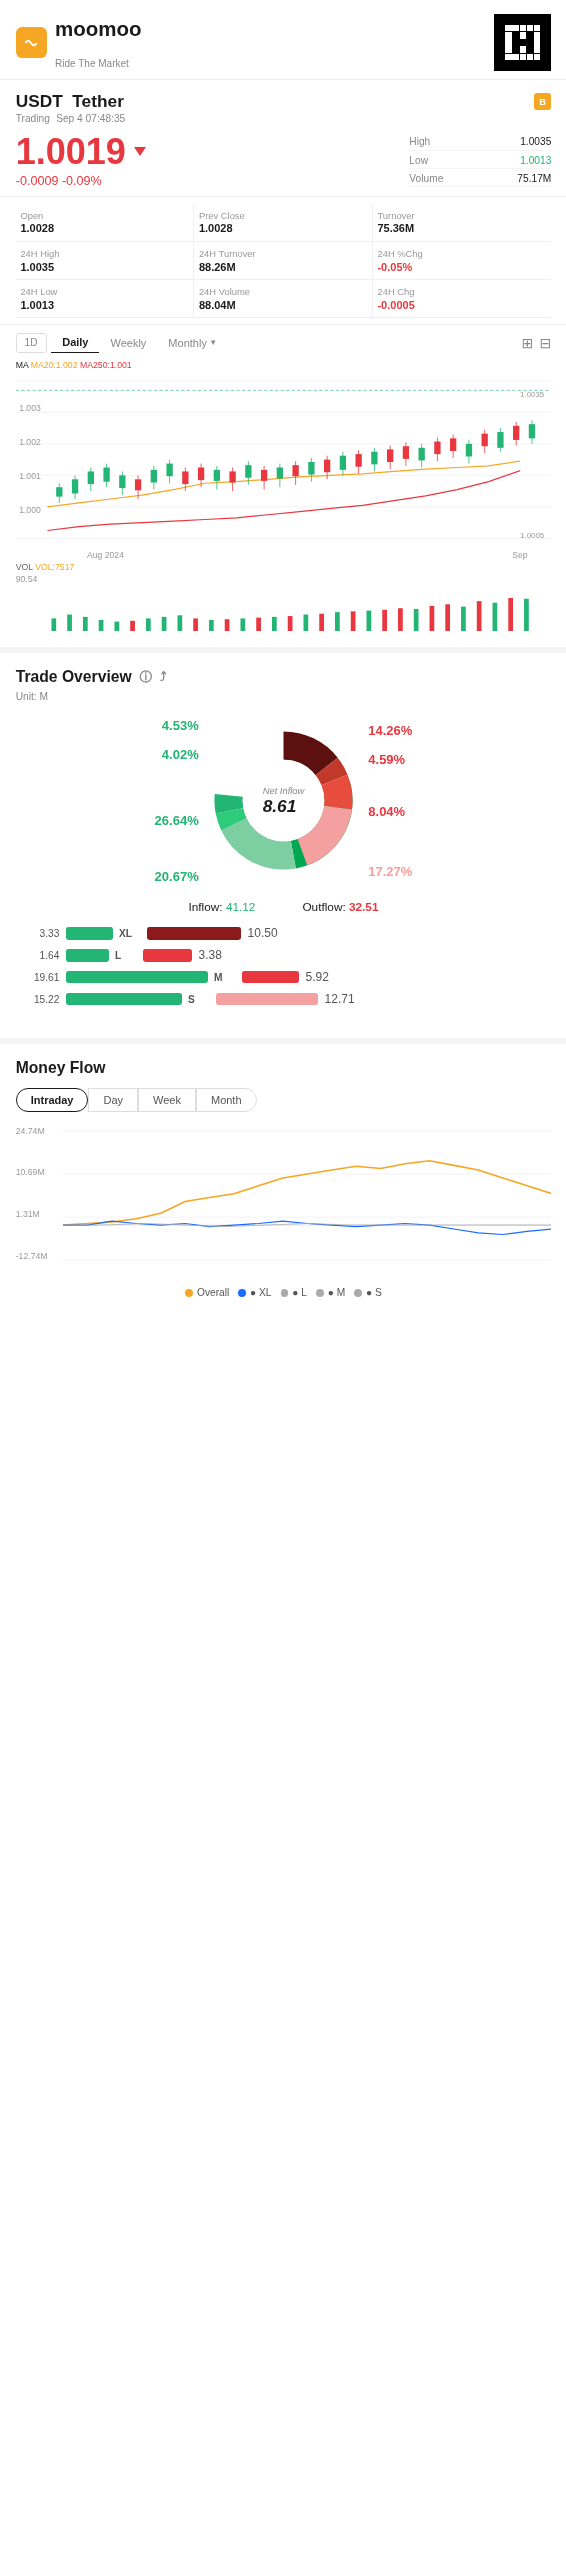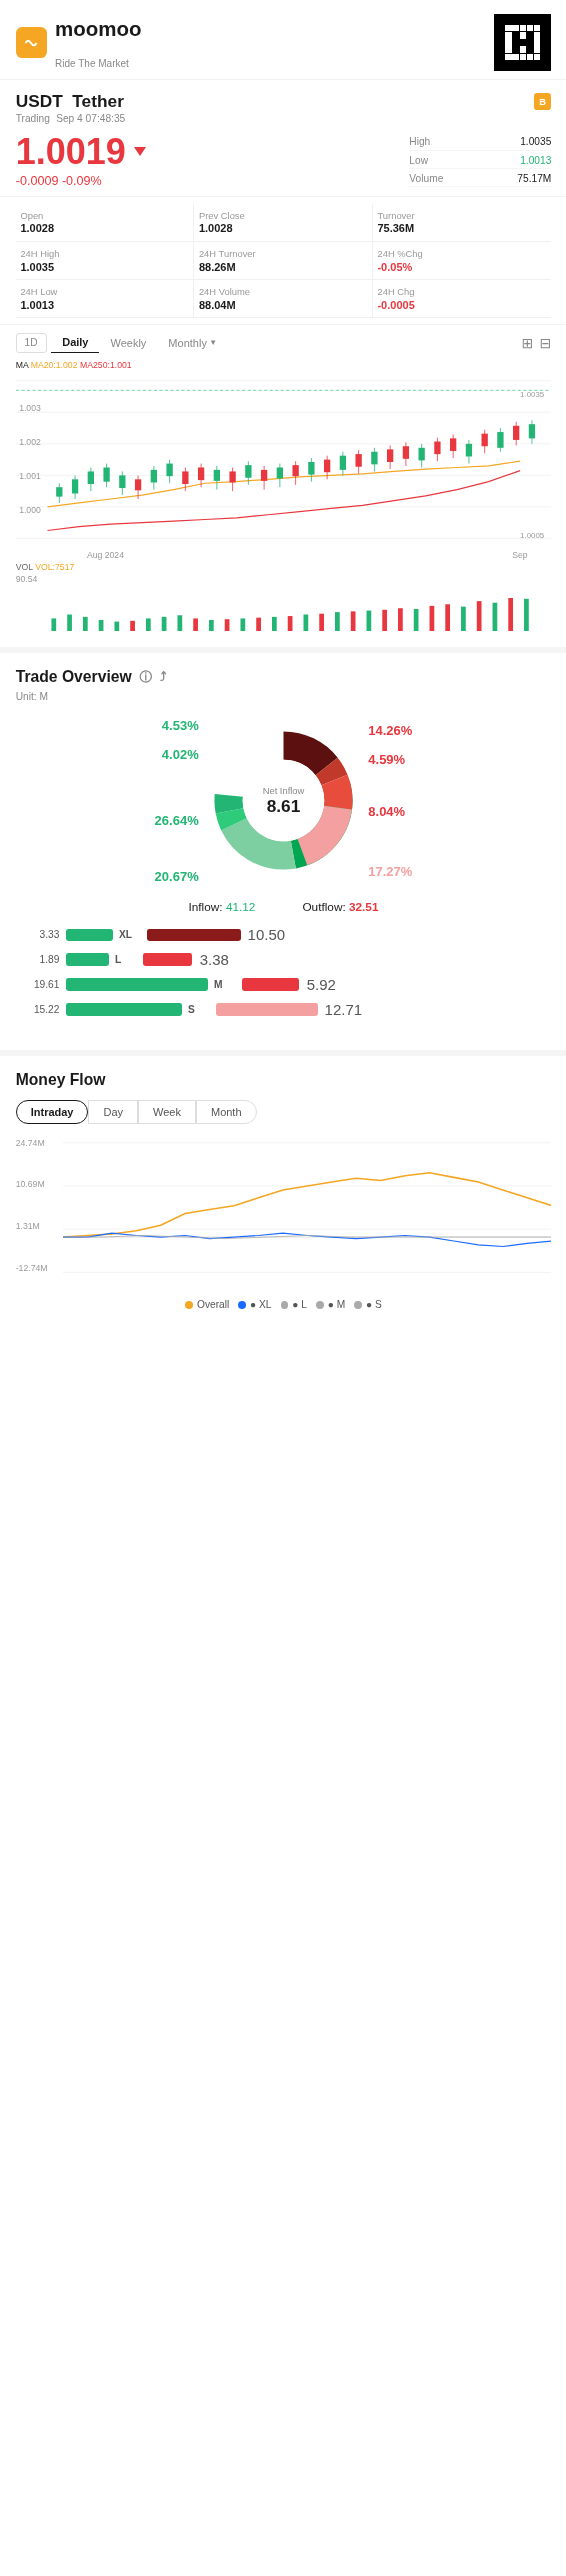--- a/index.html
+++ b/index.html
@@ -179,22 +179,22 @@
     }
     .donut-label {
       font-size: 13px; font-weight: 600;
     }
     .donut-label.green { color: #22b573; }
     .donut-label.red { color: #e8373e; }
     .donut-label.light-red { color: #f4a0a0; }
     .donut-svg { width: 157px; height: 157px; flex-shrink: 0; }
     .donut-center {
       position: absolute;
-      text-align: center;
       pointer-events: none;
+      font-style: italic;
     }
     .donut-center-label { font-size: 9.4px; color: #888; }
     .donut-center-val { font-size: 17.3px; font-weight: 700; color: #1a1a1a; }
 
     
     .flow-summary {
       display: flex; justify-content: center; gap: 47px;
       padding: 7.9px 15.7px;
       font-size: 11.8px;
     }
@@ -214,21 +214,21 @@
     .bar-track {
       height: 12.6px;
       border-radius: 2.4px;
       min-width: 3.1px;
     }
     .bar-track.green-bar { background: #22b573; }
     .bar-track.dark-red-bar { background: #8b1a1a; }
     .bar-track.light-red-bar { background: #e8373e; }
     .bar-track.pink-bar { background: #f4a0a0; }
     .bar-size { font-size: 10.2px; min-width: 22px; color: #555; font-weight: 600; }
-    .bar-val { font-size: 15px; min-width: 31.5px; text-align: center; color: #555; }
+    .bar-val { font-size: 12px; min-width: 31.5px; text-align: left; color: #555; }
 
     
     .money-flow-section {
       padding: 15.7px 15.7px 7.9px;
       border-top: 6.3px solid #f5f5f5;
     }
     .mf-title { font-size: 15.7px; font-weight: 700; margin-bottom: 11px; }
     .mf-tabs {
       display: flex; gap: 0;
       margin-bottom: 11px;
@@ -687,21 +687,21 @@
 
     <div class="bar-row">
       <span class="bar-label">3.33</span>
       <div class="bar-track green-bar" style="width:47px;"></div>
       <span class="bar-size">XL</span>
       <div class="bar-track dark-red-bar" style="width:94px;"></div>
       <span class="bar-val">10.50</span>
     </div>
 
     <div class="bar-row">
-      <span class="bar-label">1.89</span>
+      <span class="bar-label">1.64</span>
       <div class="bar-track green-bar" style="width:43px;"></div>
       <span class="bar-size">L</span>
       <div class="bar-track light-red-bar" style="width:49px;"></div>
       <span class="bar-val">3.38</span>
     </div>
 
     <div class="bar-row">
       <span class="bar-label">19.61</span>
       <div class="bar-track green-bar" style="width:142px;"></div>
       <span class="bar-size">M</span>

